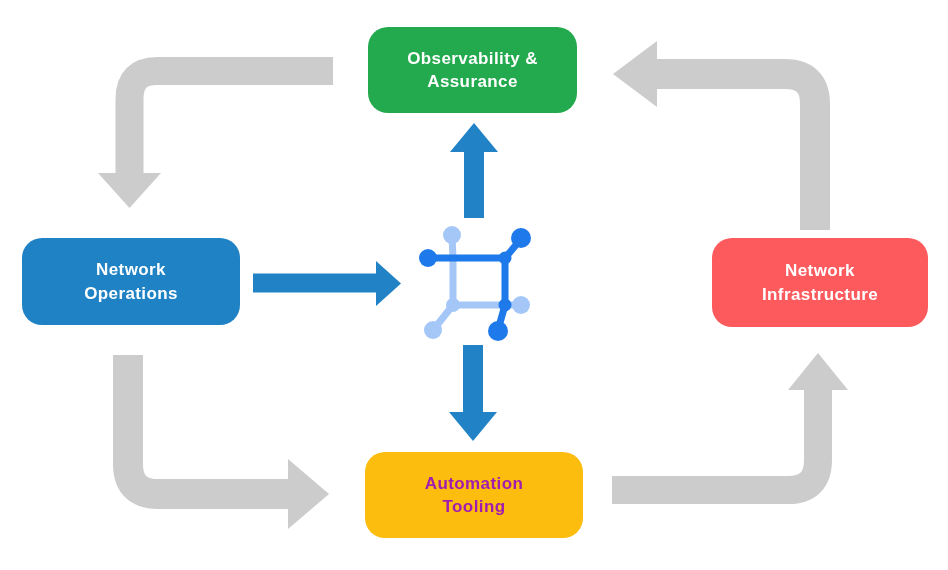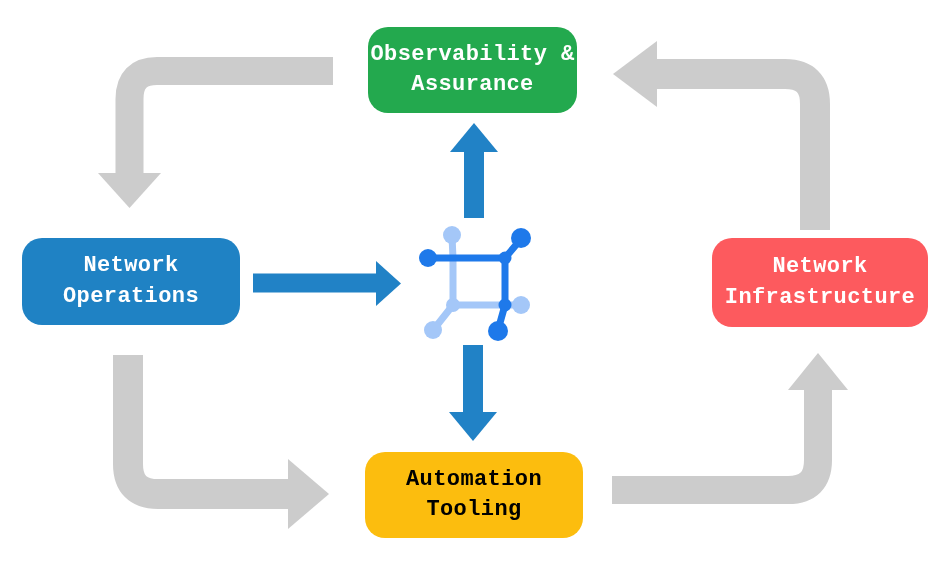--- a/index.html
+++ b/index.html
@@ -10,24 +10,23 @@
     position: absolute;
     border-radius: 20px;
     display: flex;
     align-items: center;
     justify-content: center;
     text-align: center;
   }
   .label {
     white-space: pre-line;
     font-weight: bold;
-    font-size: 22px;
+    font-size: 17px;
     line-height: 1.38;
     letter-spacing: 0.4px;
-    font-family: Liberation Mono, monospace;
   }
 </style>
 </head>
 <body>
 
 <div class="canvas" style="background: rgb(255, 255, 255);">
 
   <svg class="layer" width="948" height="570" viewBox="0 0 948 570">
 
     <g>
@@ -93,17 +92,17 @@
     <span class="label" style="color: rgb(255, 255, 255);">Network
 Operations</span>
   </div>
 
   <div class="node" style="left: 712px; top: 238px; width: 216px; height: 89px; background: rgb(253, 90, 94);">
     <span class="label" style="color: rgb(255, 255, 255);">Network
 Infrastructure</span>
   </div>
 
   <div class="node" style="left: 365px; top: 452px; width: 218px; height: 86px; background: rgb(252, 189, 14);">
-    <span class="label" style="color: #000000;">Automation
+    <span class="label" style="color: #a21caf;">Automation
 Tooling</span>
   </div>
 
 </div>
 
 </body></html>

